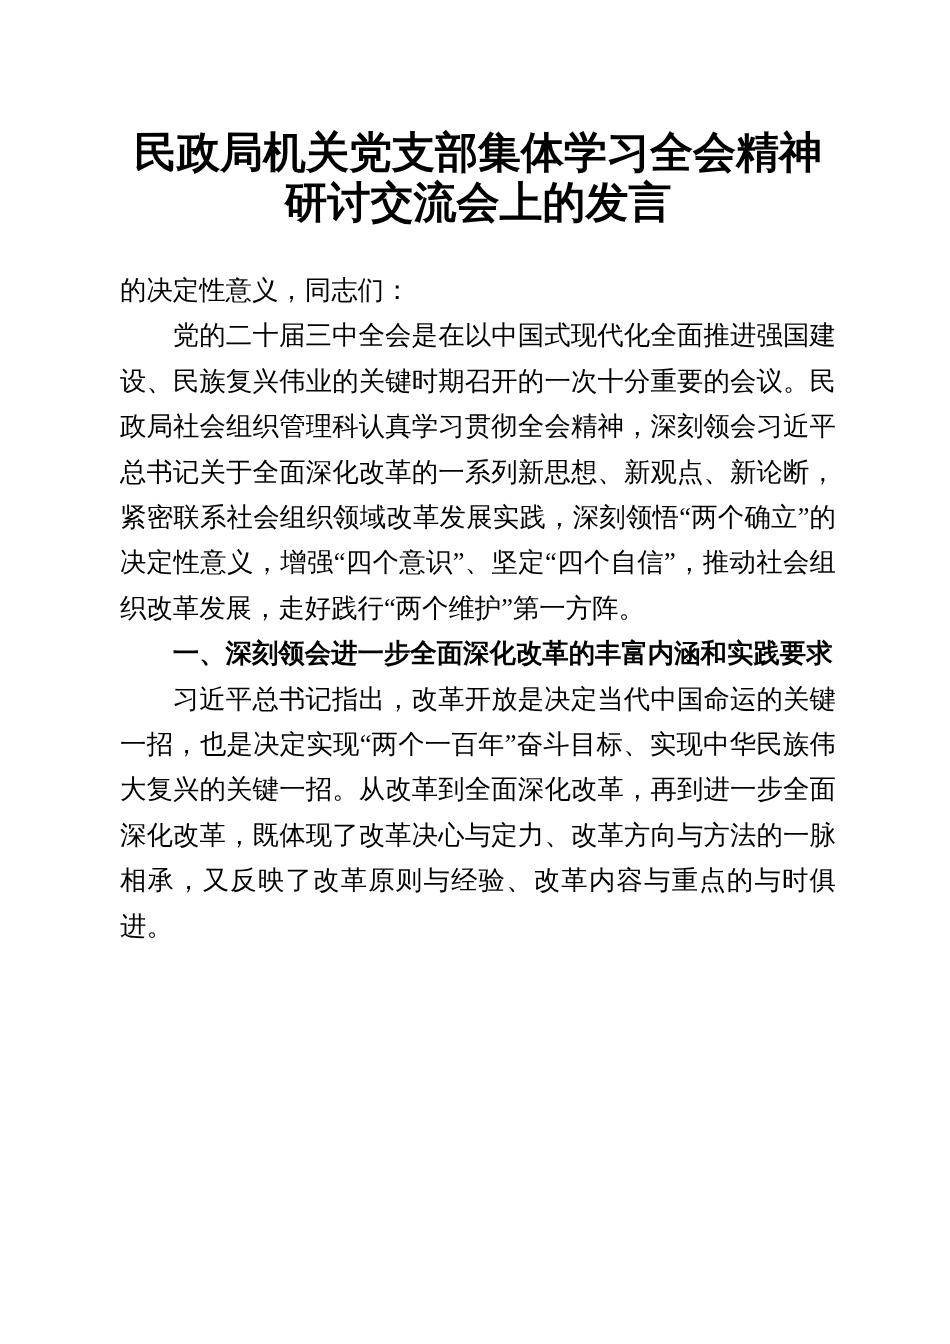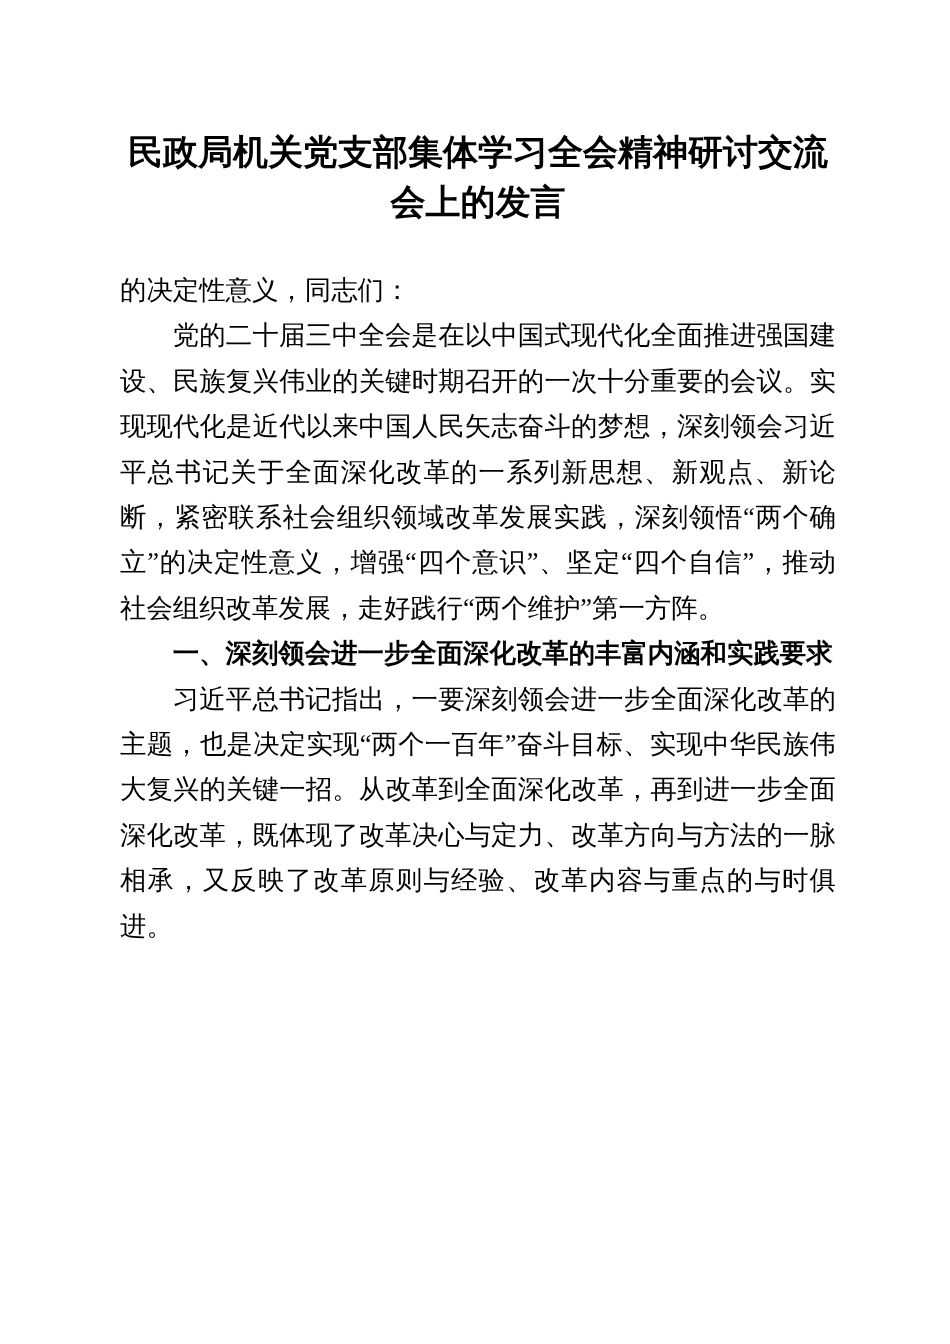--- a/index.html
+++ b/index.html
@@ -19,21 +19,21 @@
     left: 120px;
     top: 0;
     width: 716px;
     color: #000000;
   }
   .doc-title {
     margin: 128px 0 0 0;
     padding: 0;
     font-family: "Liberation Serif", "DejaVu Serif", serif;
     font-weight: 700;
-    font-size: 35px;
+    font-size: 43px;
     line-height: 50px;
     text-align: center;
     letter-spacing: 0;
     color: #000000;
   }
   .body-text {
     font-family: "Liberation Serif", "DejaVu Serif", serif;
     font-size: 26.4px;
     line-height: 45.4px;
     text-align: justify;
@@ -64,21 +64,21 @@
 </head>
 <body>
 
 <div class="page">
   <div class="content">
 
     <h1 class="doc-title">民政局机关党支部集体学习全会精神研讨交流会上的发言</h1>
 
     <p class="body-text salutation">的决定性意义，同志们：</p>
 
-    <p class="body-text para">党的二十届三中全会是在以中国式现代化全面推进强国建设、民族复兴伟业的关键时期召开的一次十分重要的会议。实现现代化是近代以来中国人民矢志奋斗的梦想，深刻领会习近平总书记关于全面深化改革的一系列新思想、新观点、新论断，紧密联系社会组织领域改革发展实践，深刻领悟“两个确立”的决定性意义，增强“四个意识”、坚定“四个自信”，推动社会组织改革发展，走好践行“两个维护”第一方阵。</p>
+    <p class="body-text para">党的二十届三中全会是在以中国式现代化全面推进强国建设、民族复兴伟业的关键时期召开的一次十分重要的会议。民政局社会组织管理科认真学习贯彻全会精神，深刻领会习近平总书记关于全面深化改革的一系列新思想、新观点、新论断，紧密联系社会组织领域改革发展实践，深刻领悟“两个确立”的决定性意义，增强“四个意识”、坚定“四个自信”，推动社会组织改革发展，走好践行“两个维护”第一方阵。</p>
 
     <h2 class="section-heading">一、深刻领会进一步全面深化改革的丰富内涵和实践要求</h2>
 
-    <p class="body-text para">习近平总书记指出，一要深刻领会进一步全面深化改革的主题，也是决定实现“两个一百年”奋斗目标、实现中华民族伟大复兴的关键一招。从改革到全面深化改革，再到进一步全面深化改革，既体现了改革决心与定力、改革方向与方法的一脉相承，又反映了改革原则与经验、改革内容与重点的与时俱进。</p>
+    <p class="body-text para">习近平总书记指出，改革开放是决定当代中国命运的关键一招，也是决定实现“两个一百年”奋斗目标、实现中华民族伟大复兴的关键一招。从改革到全面深化改革，再到进一步全面深化改革，既体现了改革决心与定力、改革方向与方法的一脉相承，又反映了改革原则与经验、改革内容与重点的与时俱进。</p>
 
 
   </div>
 </div>
 
 </body></html>

